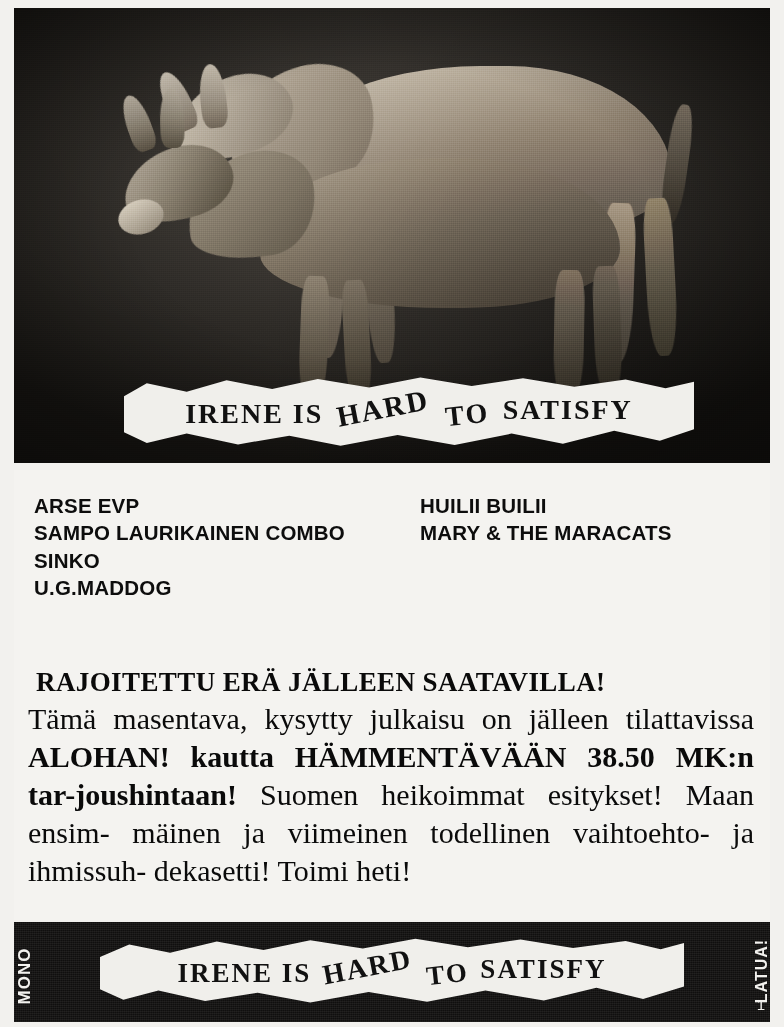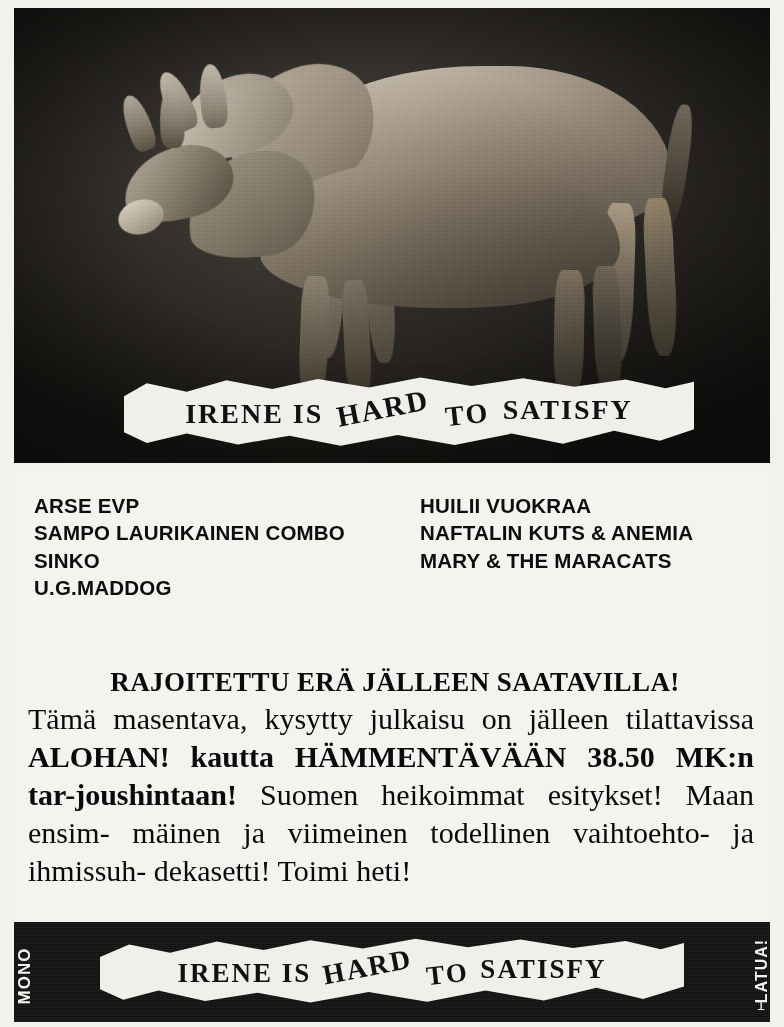--- a/index.html
+++ b/index.html
@@ -214,21 +214,20 @@
     padding: 12px 16px 0 14px;
     box-sizing: border-box;
   }
   .copy h1 {
     margin: 0 0 2px 8px;
     font-family: "Liberation Serif", serif;
     font-size: 27px;
     font-weight: 700;
     letter-spacing: 0.4px;
     color: #0a0a0a;
-    text-align: center;
   }
   .copy p {
     margin: 0;
     font-family: "Liberation Serif", serif;
     font-size: 30px;
     line-height: 1.27;
     color: #0a0a0a;
     text-align: justify;
   }
   .copy p b { font-weight: 700; }
@@ -335,22 +334,21 @@
   </div>
 
   <div class="bands">
     <div class="bands-col left">
       <div class="band-item">ARSE EVP</div>
       <div class="band-item">SAMPO LAURIKAINEN COMBO</div>
       <div class="band-item">SINKO</div>
       <div class="band-item">U.G.MADDOG</div>
     </div>
     <div class="bands-col right">
-      <div class="band-item">HUILII VUOKRAA</div>
-      <div class="band-item">NAFTALIN KUTS &amp; ANEMIA</div>
+      <div class="band-item">HUILII BUILII</div>
       <div class="band-item">MARY &amp; THE MARACATS</div>
     </div>
   </div>
 
   <div class="copy">
     <h1>RAJOITETTU ERÄ JÄLLEEN SAATAVILLA!</h1>
     <p><span>Tämä masentava, kysytty julkaisu on jälleen tilattavissa</span>
       <b>ALOHAN! kautta HÄMMENTÄVÄÄN 38.50 MK:n tar-</b><b>joushintaan!</b><span> Suomen heikoimmat esitykset! Maan ensim-</span>
       <span>mäinen ja viimeinen todellinen vaihtoehto- ja ihmissuh-</span>
       <span>dekasetti! Toimi heti!</span>

